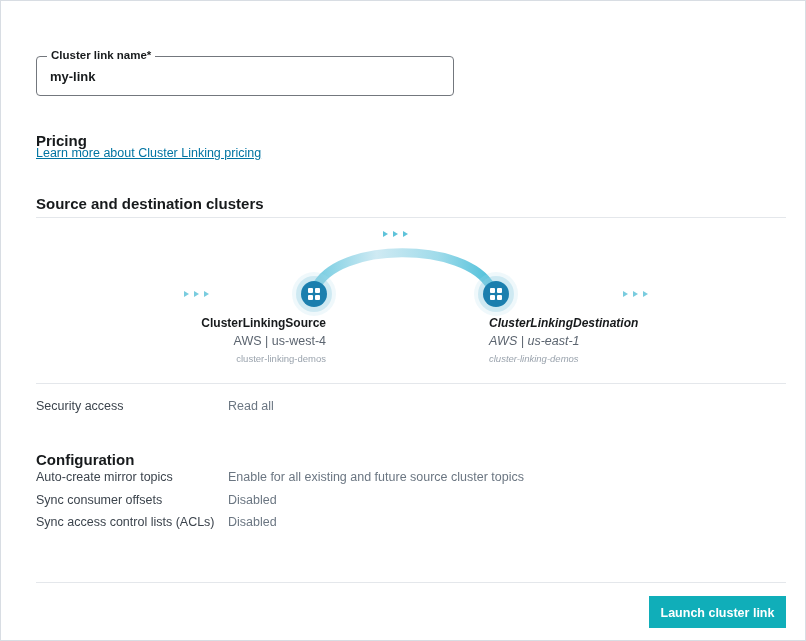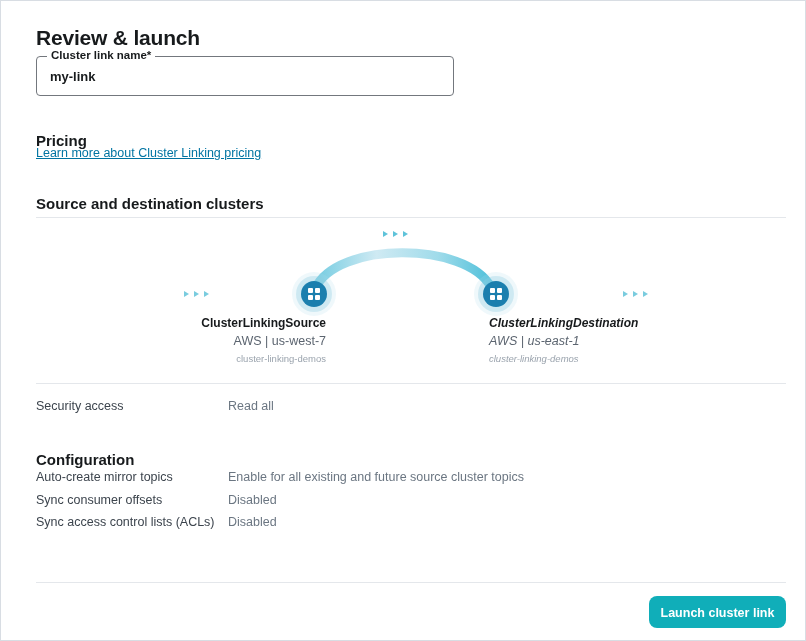--- a/index.html
+++ b/index.html
@@ -204,36 +204,35 @@
   #row-cfg-2    { top: 514px; }
 
   
   #launch-button {
     position: absolute;
     left: 648px;
     top: 595px;
     width: 137px;
     height: 32px;
     border: none;
-    border-radius: 8px;
+    border-radius: 0;
     background: #10aeb9;
     color: #ffffff;
     font-family: "Liberation Sans", sans-serif;
     font-size: 12.5px;
     font-weight: bold;
     cursor: pointer;
     padding: 10px;
   }
 </style>
 </head>
 <body>
 
 <div id="page">
 
-  <h1 class="h-page">Review &amp; launch</h1>
 
   <div class="field">
     <div class="field-box"></div>
     <span class="field-legend">Cluster link name*</span>
     <span class="field-value" placeholder="my-link">my-link</span>
   </div>
 
   <h2 class="h-section" id="h-pricing">Pricing</h2>
   <a class="link" id="pricing-link">Learn more about Cluster Linking pricing</a>
 
@@ -298,21 +297,21 @@
       <span class="node-grid">
           <i></i>
           <i></i>
           <i></i>
           <i></i>
         </span>
     </div>
 
     <div class="cluster-label" id="label-source">
       <span class="cl-name">ClusterLinkingSource</span>
-      <span class="cl-region">AWS | us-west-7</span>
+      <span class="cl-region">AWS | us-west-4</span>
       <span class="cl-env">cluster-linking-demos</span>
     </div>
 
     <div class="cluster-label" id="label-dest">
       <span class="cl-name">ClusterLinkingDestination</span>
       <span class="cl-region">AWS | us-east-1</span>
       <span class="cl-env">cluster-linking-demos</span>
     </div>
   </div>
 

